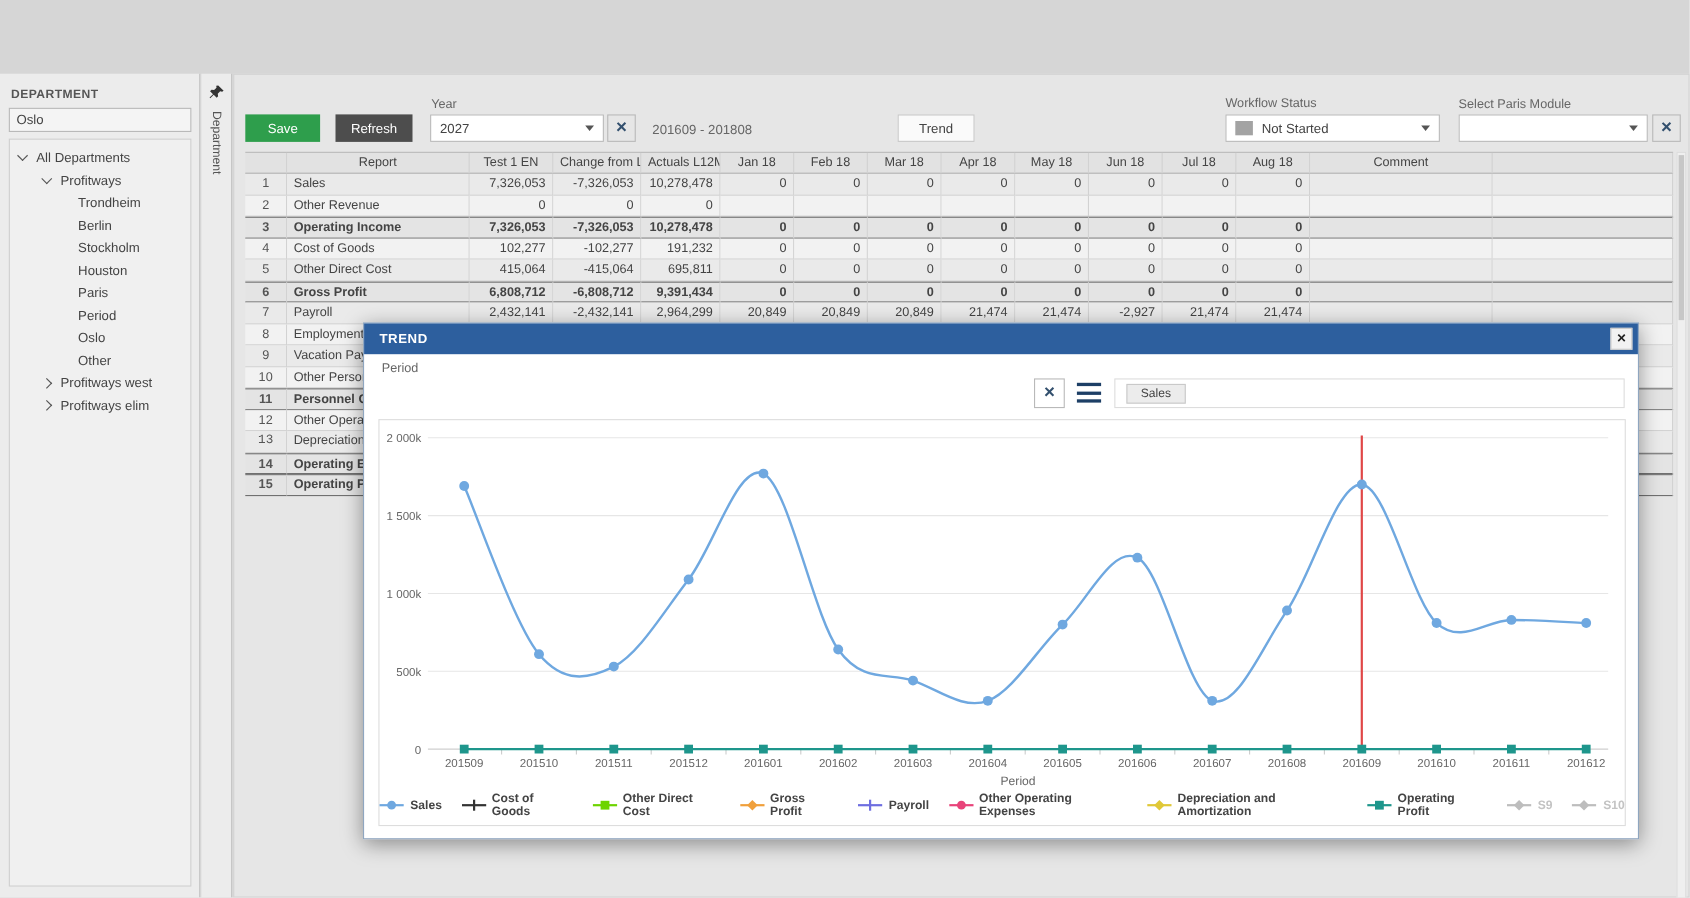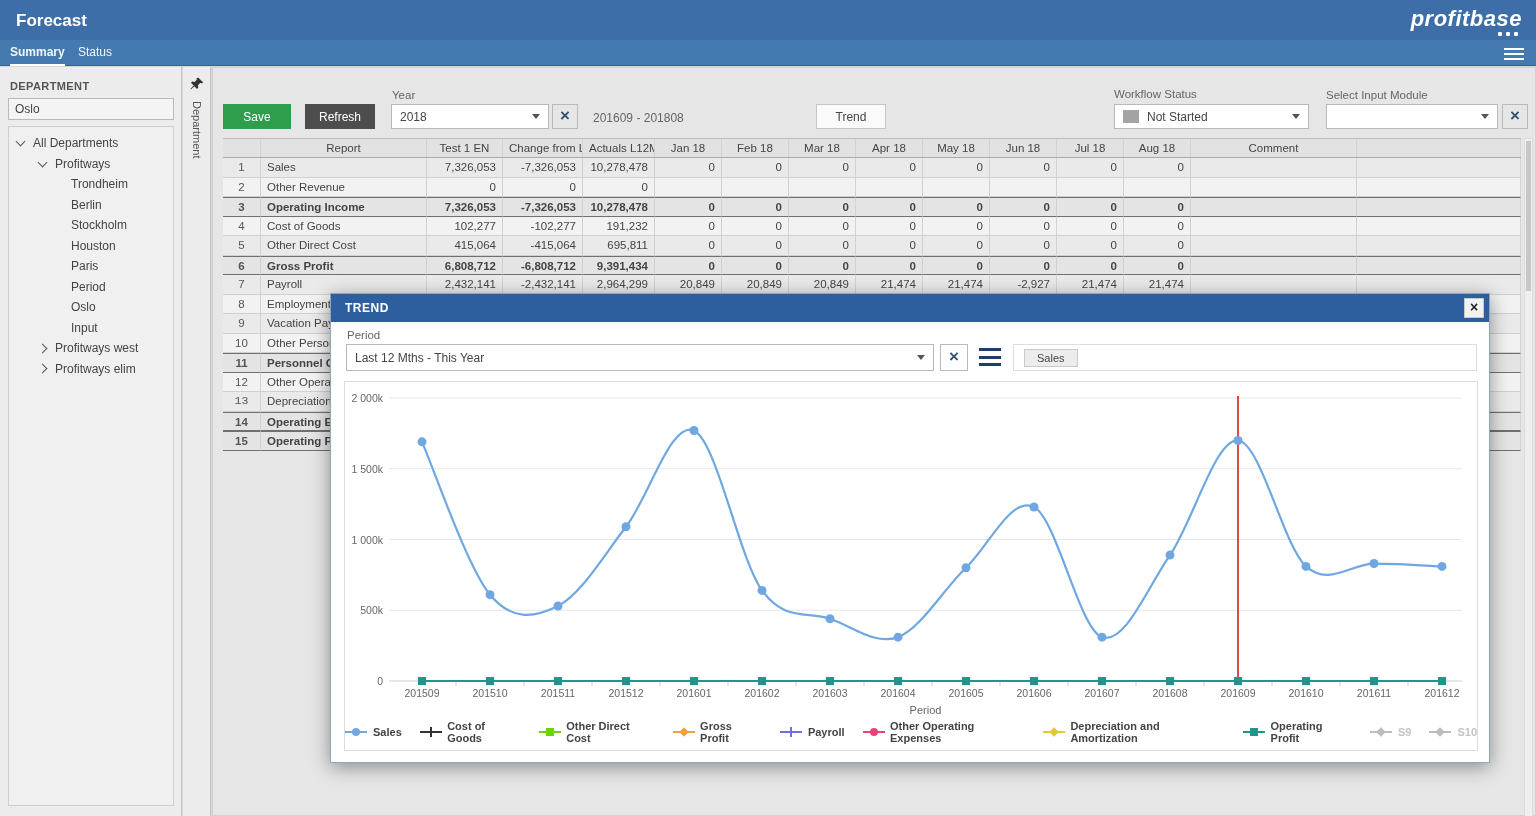--- a/index.html
+++ b/index.html
@@ -91,38 +91,20 @@
   .mk .sh { position:absolute; left:7px; top:1px; width:8px; height:8px; background:currentColor; }
   .mk .sh.circle { border-radius:50%; }
   .mk .sh.diamond, .mk .sh.star { transform:rotate(45deg) scale(.85); }
   .mk .sh.plus { left:10px; top:0; width:2px; height:10px; }
 </style>
 </head>
 <body>
 
 <div class="page">
 
-  <div class="hdr">
-    <div class="hdr-title">Forecast</div>
-    <div class="logo">profitbase</div>
-    <div class="logo-dots">
-        <i></i>
-        <i></i>
-        <i></i>
-      </div>
-  </div>
-  <div class="tabbar">
-    <div class="tab tab1 active">Summary</div>
-    <div class="tab tab2">Status</div>
-    <div class="burger">
-        <i></i>
-        <i></i>
-        <i></i>
-      </div>
-  </div>
 
   <div class="sidebar">
     <div class="dept-label">DEPARTMENT</div>
     <div class="dept-input">Oslo</div>
     <div class="treebox" id="tree">
         <div class="tree-item" style="padding-left: 8px;">
           <span class="chev down"></span>
           <span>All Departments</span>
         </div>
         <div class="tree-item" style="padding-left: 30px;">
@@ -144,21 +126,21 @@
         <div class="tree-item" style="padding-left: 62px;">
           <span>Paris</span>
         </div>
         <div class="tree-item" style="padding-left: 62px;">
           <span>Period</span>
         </div>
         <div class="tree-item" style="padding-left: 62px;">
           <span>Oslo</span>
         </div>
         <div class="tree-item" style="padding-left: 62px;">
-          <span>Input</span>
+          <span>Other</span>
         </div>
         <div class="tree-item" style="padding-left: 30px;">
           <span class="chev right"></span>
           <span>Profitways west</span>
         </div>
         <div class="tree-item" style="padding-left: 30px;">
           <span class="chev right"></span>
           <span>Profitways elim</span>
         </div>
       </div>
@@ -170,35 +152,35 @@
     </svg>
     <div class="strip-label">Department</div>
   </div>
 
   <div class="main">
     <button class="btn btn-save">Save</button>
     <button class="btn btn-refresh">Refresh</button>
 
     <div class="lbl-sm" style="left:179px; top:21px;">Year</div>
     <div class="dd dd-year">
-      <span>2018</span>
+      <span>2027</span>
       <span class="caret"></span>
     </div>
     <div class="xbtn x-year">×</div>
     <div class="range-txt">201609 - 201808</div>
     <button class="btn btn-trend">Trend</button>
 
     <div class="lbl-sm" style="left:901px; top:20px;">Workflow Status</div>
     <div class="dd dd-workflow">
       <span class="wf-swatch"></span>
       <span>Not Started</span>
       <span class="caret"></span>
     </div>
 
-    <div class="lbl-sm" style="left:1113px; top:21px;">Select Input Module</div>
+    <div class="lbl-sm" style="left:1113px; top:21px;">Select Paris Module</div>
     <div class="dd dd-module">
       <span></span>
       <span class="caret"></span>
     </div>
     <div class="xbtn x-module">×</div>
 
     <div class="tbl" id="tbl">
         <div class="trow hdr-row">
           <div class="tcell" style="width: 38px;"></div>
           <div class="tcell" style="width: 166px;">Report</div>
@@ -477,24 +459,20 @@
       </div>
   </div>
 
   <div class="modal">
     <div class="modal-title">
       <span>TREND</span>
     </div>
     <div class="modal-close">×</div>
 
     <div class="period-label">Period</div>
-    <div class="dd dd-period">
-      <span>Last 12 Mths - This Year</span>
-      <span class="caret"></span>
-    </div>
     <div class="xbtn x-period">×</div>
     <div class="mburger">
         <i></i>
         <i></i>
         <i></i>
       </div>
     <div class="chipfield">
       <span class="chip">Sales</span>
     </div>
 

